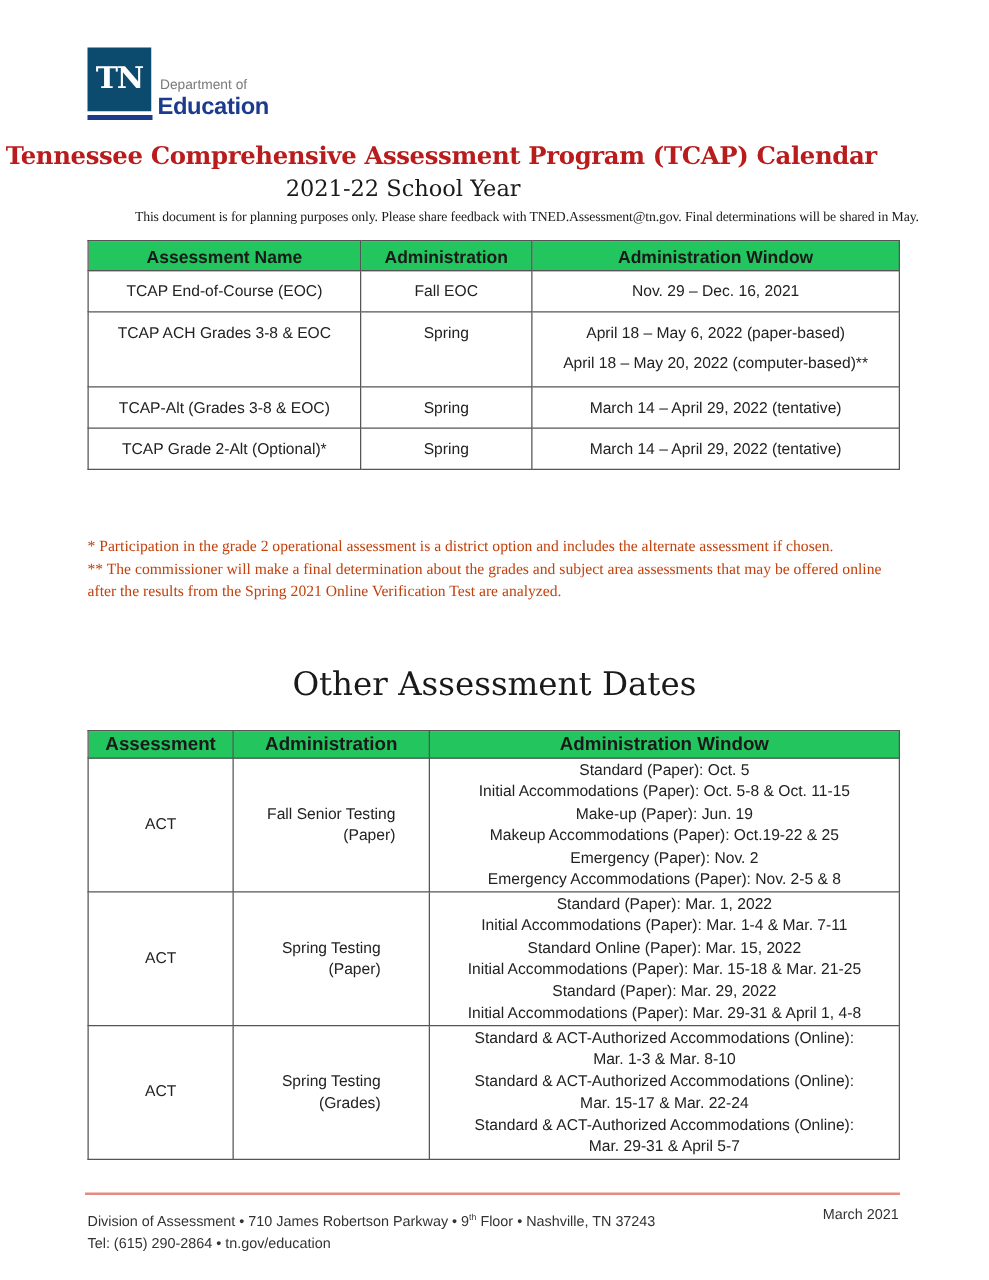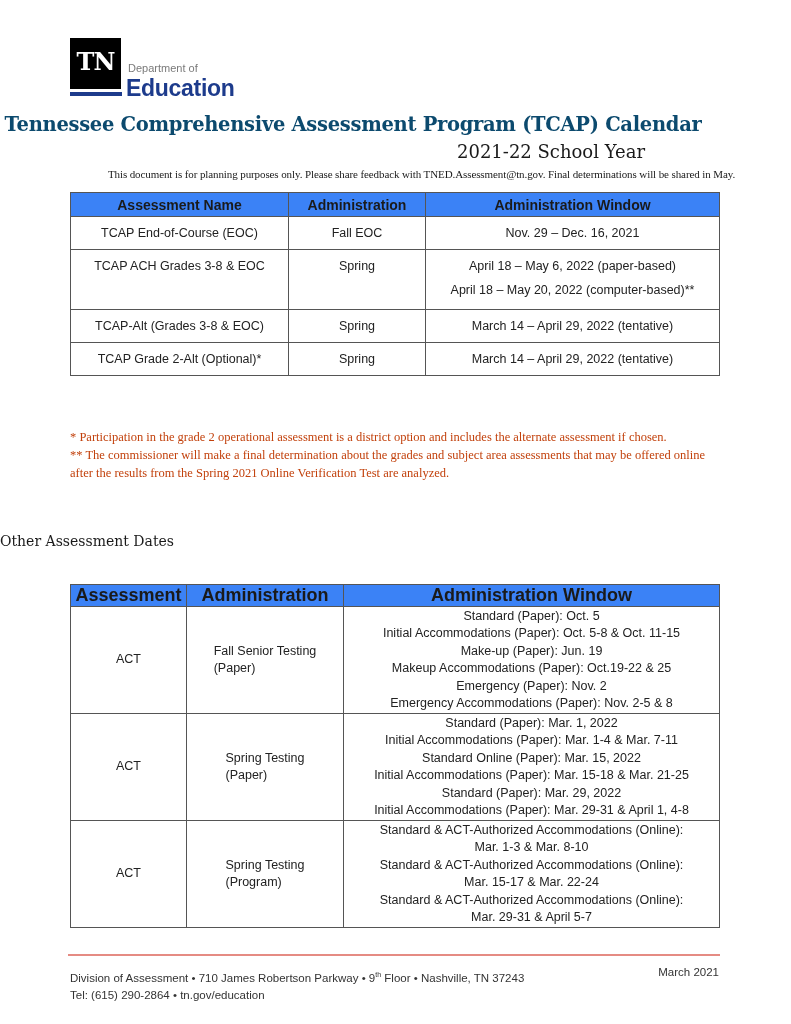--- a/index.html
+++ b/index.html
@@ -1,57 +1,57 @@
 <!DOCTYPE html>
 <html><head>
   <meta charset="utf-8">
   <style>
     * { box-sizing: border-box; margin: 0; padding: 0; }
     html, body { width: 791px; height: 1024px; background: #ffffff; overflow: hidden; }
     body { position: relative; font-family: "Liberation Sans", "DejaVu Sans", sans-serif; color: #222; }
 
     .logo { position: absolute; left: 70px; top: 38px; width: 150px; height: 62px; }
-    .logo-box { position: absolute; left: 0; top: 0; width: 51px; height: 51px; background: #000000; }
+    .logo-box { position: absolute; left: 0; top: 0; width: 51px; height: 51px; background: #0c4a6e; }
     .logo-tn { position: absolute; left: 0; top: 9px; width: 51px; text-align: center; color: #fff;
       font-family: "DejaVu Serif", "Liberation Serif", serif; font-weight: bold; font-size: 24px; letter-spacing: -1px; }
     .logo-bar { position: absolute; left: 0; top: 54px; width: 52px; height: 4px; background: #1d3b8c; }
     .logo-dept { position: absolute; left: 58px; top: 24px; font-size: 11px; color: #7a7a7a; }
-    .logo-edu { position: absolute; left: 56px; top: 37px; font-size: 23px; font-weight: bold; color: #1d3b8c; letter-spacing: -0.3px; }
+    .logo-edu { position: absolute; left: 56px; top: 37px; font-size: 19px; font-weight: bold; color: #1d3b8c; letter-spacing: -0.3px; }
 
     .title { position: absolute; left: 0; top: 113px; width: 706px; text-align: center;
-      font-family: "DejaVu Serif", "Liberation Serif", serif; font-weight: bold; font-size: 19.5px; color: #0c4a6e; letter-spacing: -0.3px; }
-    .subtitle { position: absolute; left: 0; top: 141px; width: 645px; text-align: right;
+      font-family: "DejaVu Serif", "Liberation Serif", serif; font-weight: bold; font-size: 19.5px; color: #b91c1c; letter-spacing: -0.3px; }
+    .subtitle { position: absolute; left: 0; top: 141px; width: 645px; text-align: center;
       font-family: "DejaVu Serif", "Liberation Serif", serif; font-size: 18px; color: #1a1a1a; }
     .notice { position: absolute; left: 0; top: 168px; width: 843px; text-align: center;
       font-family: "Liberation Serif", serif; font-size: 11px; color: #1a1a1a; letter-spacing: -0.1px; }
 
     table { border-collapse: collapse; position: absolute; }
     td, th { border: 1px solid #555; text-align: center; font-size: 12.5px; color: #222; }
-    th { background: #3b82f6; font-weight: bold; font-size: 14px; color: #1a1a1a; }
+    th { background: #22c55e; font-weight: bold; font-size: 14px; color: #1a1a1a; }
 
     .t1 { left: 70px; top: 192px; width: 650px; }
     .t1 th { height: 24px; }
     .t1 td { height: 33px; }
     .t1 .c1 { width: 218px; }
     .t1 .c2 { width: 137px; }
     .t1 td.top { vertical-align: top; padding-top: 9px; }
     .t1 .line2 { display: block; margin-top: 10px; }
 
     .footnotes { position: absolute; left: 70px; top: 428px; width: 660px; font-size: 12.5px; line-height: 18px; color: #c2410c; font-family: Liberation Serif, serif; }
 
-    .section-title { position: absolute; left: 0; top: 533px; width: 791px; text-align: left;
-      font-family: "DejaVu Serif", "Liberation Serif", serif; font-size: 14px; color: #1a1a1a; }
+    .section-title { position: absolute; left: 0; top: 533px; width: 791px; text-align: center;
+      font-family: "DejaVu Serif", "Liberation Serif", serif; font-size: 26px; color: #1a1a1a; }
 
     .t2 { left: 70px; top: 584px; width: 650px; }
-    .t2 th { height: 22px; font-size: 18px; }
+    .t2 th { height: 22px; font-size: 15px; }
     .t2 .c1 { width: 116px; }
     .t2 .c2 { width: 157px; }
     .t2 td { height: 107px; font-size: 12.5px; line-height: 17.5px; }
     .t2 td.win { padding: 0; }
-    .t2 .admin-label { display: inline-block; text-align: left; }
+    .t2 .admin-label { display: inline-block; text-align: right; }
 
     .footer-rule { position: absolute; left: 68px; top: 954px; width: 652px; height: 2px; background: #e58b83; }
     .footer-addr { position: absolute; left: 70px; top: 966px; font-size: 11.5px; color: #333; line-height: 17px; }
     .footer-date { position: absolute; right: 72px; top: 966px; font-size: 11.5px; color: #333; }
     sup { font-size: 7px; vertical-align: super; }
   </style>
 </head>
 <body>
 
 <div class="logo">
@@ -150,21 +150,21 @@
         <div>Initial Accommodations (Paper): Mar. 15-18 &amp; Mar. 21-25</div>
         <div>Standard (Paper): Mar. 29, 2022</div>
         <div>Initial Accommodations (Paper): Mar. 29-31 &amp; April 1, 4-8</div>
       </td>
     </tr>
     <tr>
       <td>ACT</td>
       <td>
         <span class="admin-label">
           <span>Spring Testing</span><br>
-          <span>(Program)</span>
+          <span>(Grades)</span>
         </span>
       </td>
       <td class="win">
         <div>Standard &amp; ACT-Authorized Accommodations (Online):</div>
         <div>Mar. 1-3 &amp; Mar. 8-10</div>
         <div>Standard &amp; ACT-Authorized Accommodations (Online):</div>
         <div>Mar. 15-17 &amp; Mar. 22-24</div>
         <div>Standard &amp; ACT-Authorized Accommodations (Online):</div>
         <div>Mar. 29-31 &amp; April 5-7</div>
       </td>

